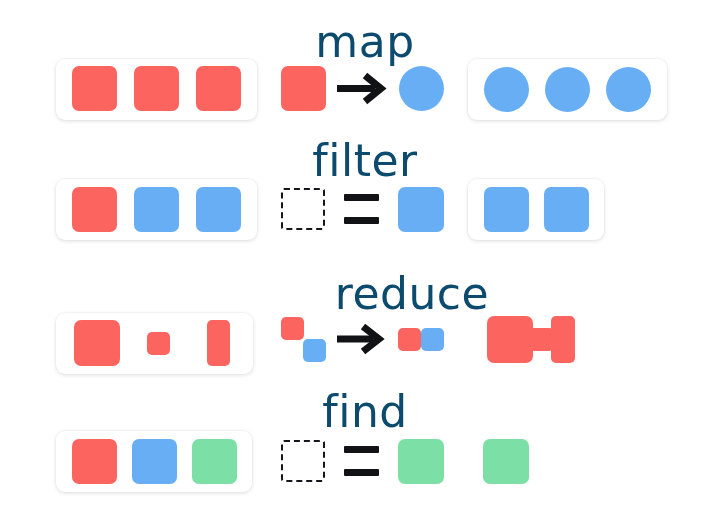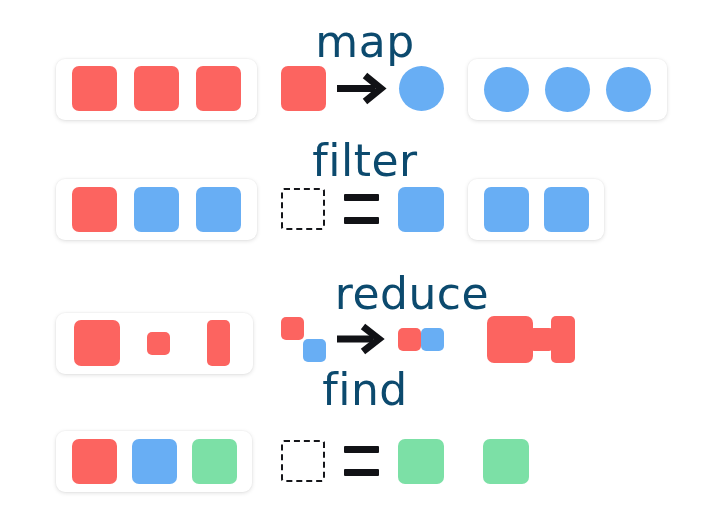--- a/index.html
+++ b/index.html
@@ -156,21 +156,21 @@
 
   <div class="shape sq-sm" style="left:398px; top:328px; width:23px; height:23px; background:#fc6460;"></div>
   <div class="shape sq-sm" style="left:421px; top:328px; width:23px; height:23px; background:#68aef4;"></div>
 
   <div style="position:absolute; left:487px; top:316px; width:88px; height:47px;">
     <div class="shape sq" style="left:0px; top:0px; width:46px; height:47px; background:#fc6460;"></div>
     <div class="shape sq-sm" style="left:42px; top:12px; width:25px; height:23px; background:#fc6460;"></div>
     <div class="shape sq-sm" style="left:64px; top:0px; width:24px; height:47px; background:#fc6460;"></div>
   </div>
 
-  <div class="op-label" style="left:365px; top:368px;">find</div>
+  <div class="op-label" style="left:365px; top:390px;">find</div>
 
   <div class="card" style="left:56px; top:431px; width:196px; height:61px;">
     <div class="shape sq" style="left:16px; top:8px;  width:45px; height:45px; background:#fc6460;"></div>
     <div class="shape sq" style="left:76px; top:8px;  width:45px; height:45px; background:#68aef4;"></div>
     <div class="shape sq" style="left:136px; top:8px; width:45px; height:45px; background:#7ce0a6;"></div>
   </div>
 
   <div class="dashed" style="left:281px; top:440px; width:44px; height:42px;"></div>
 
   <div class="equals" style="left:344px; top:446px; width:35px; height:30px;">

